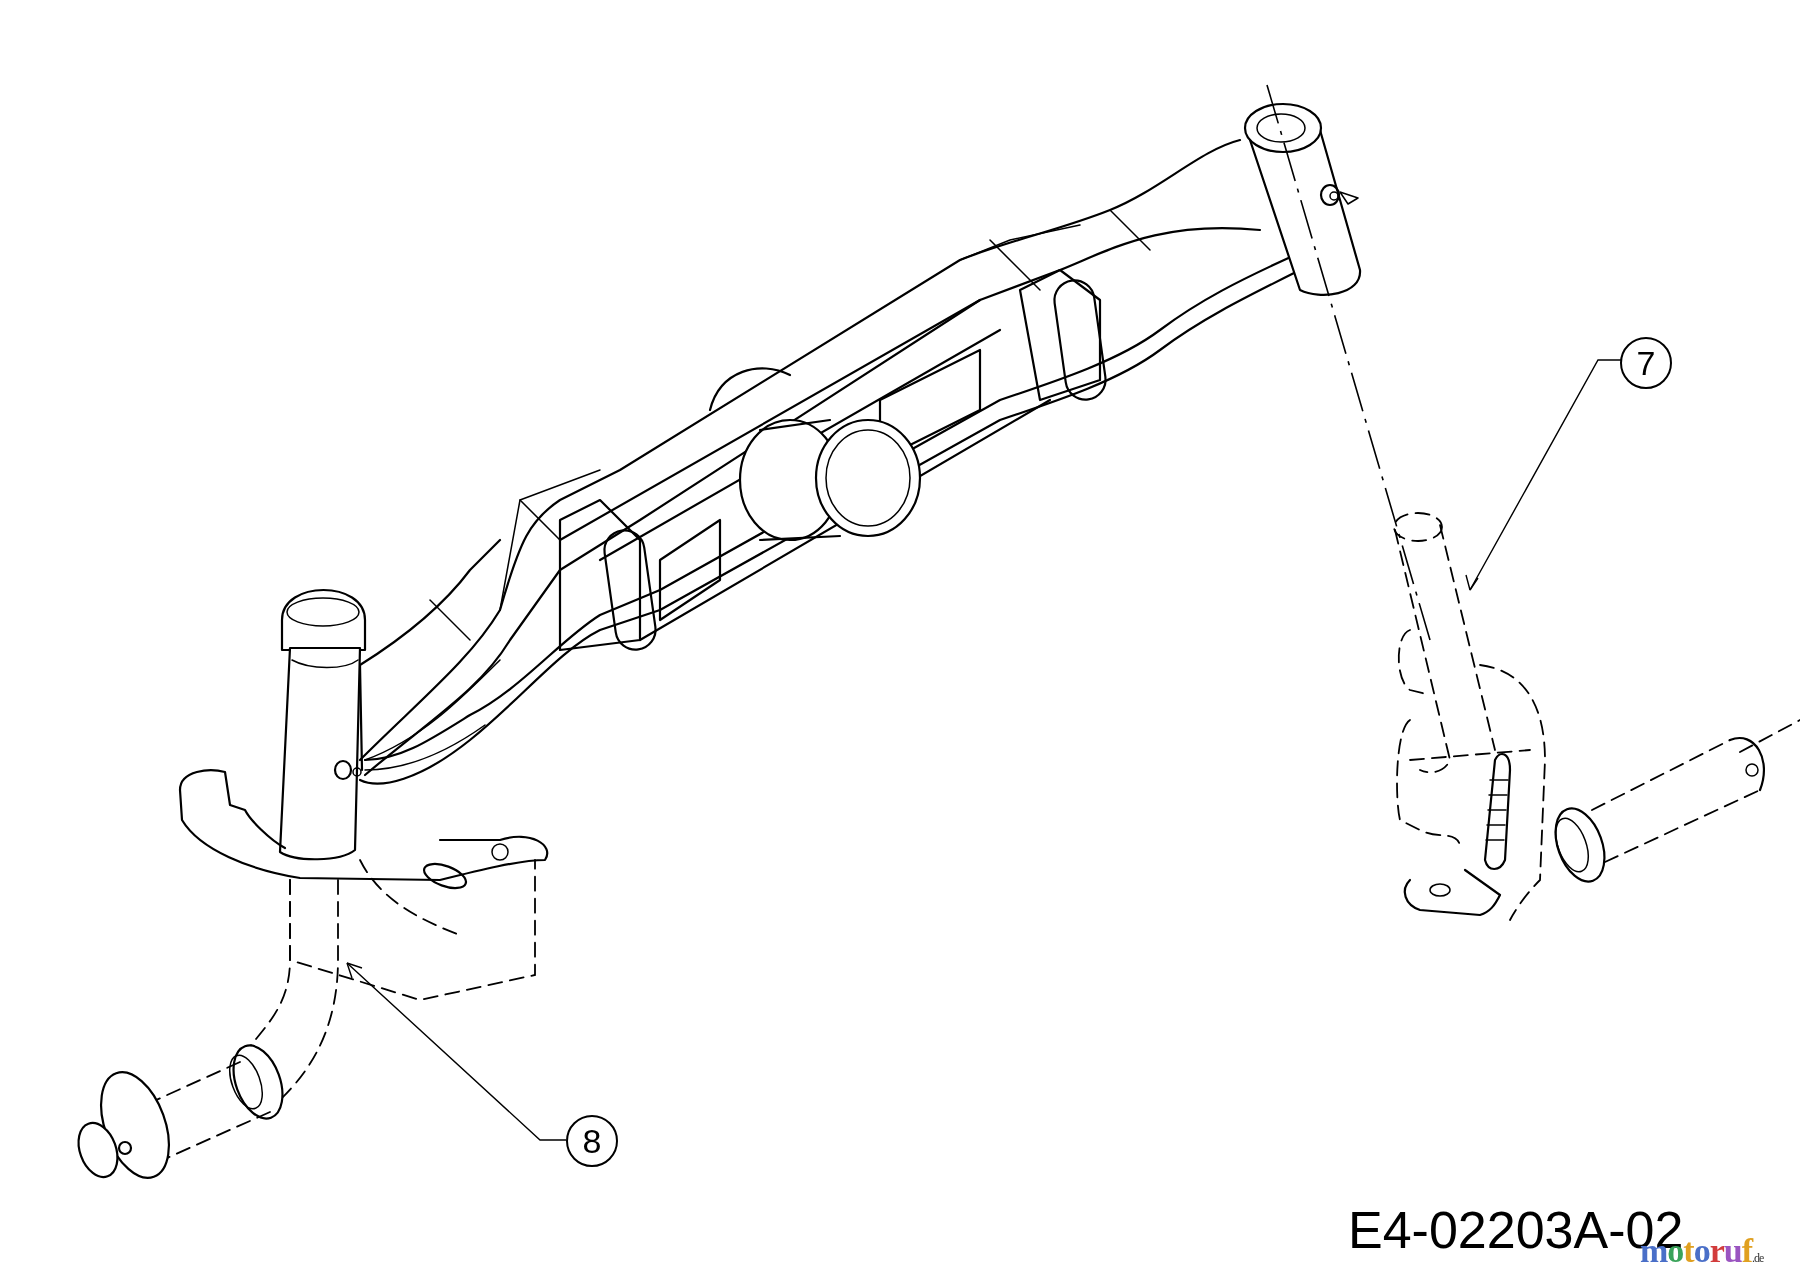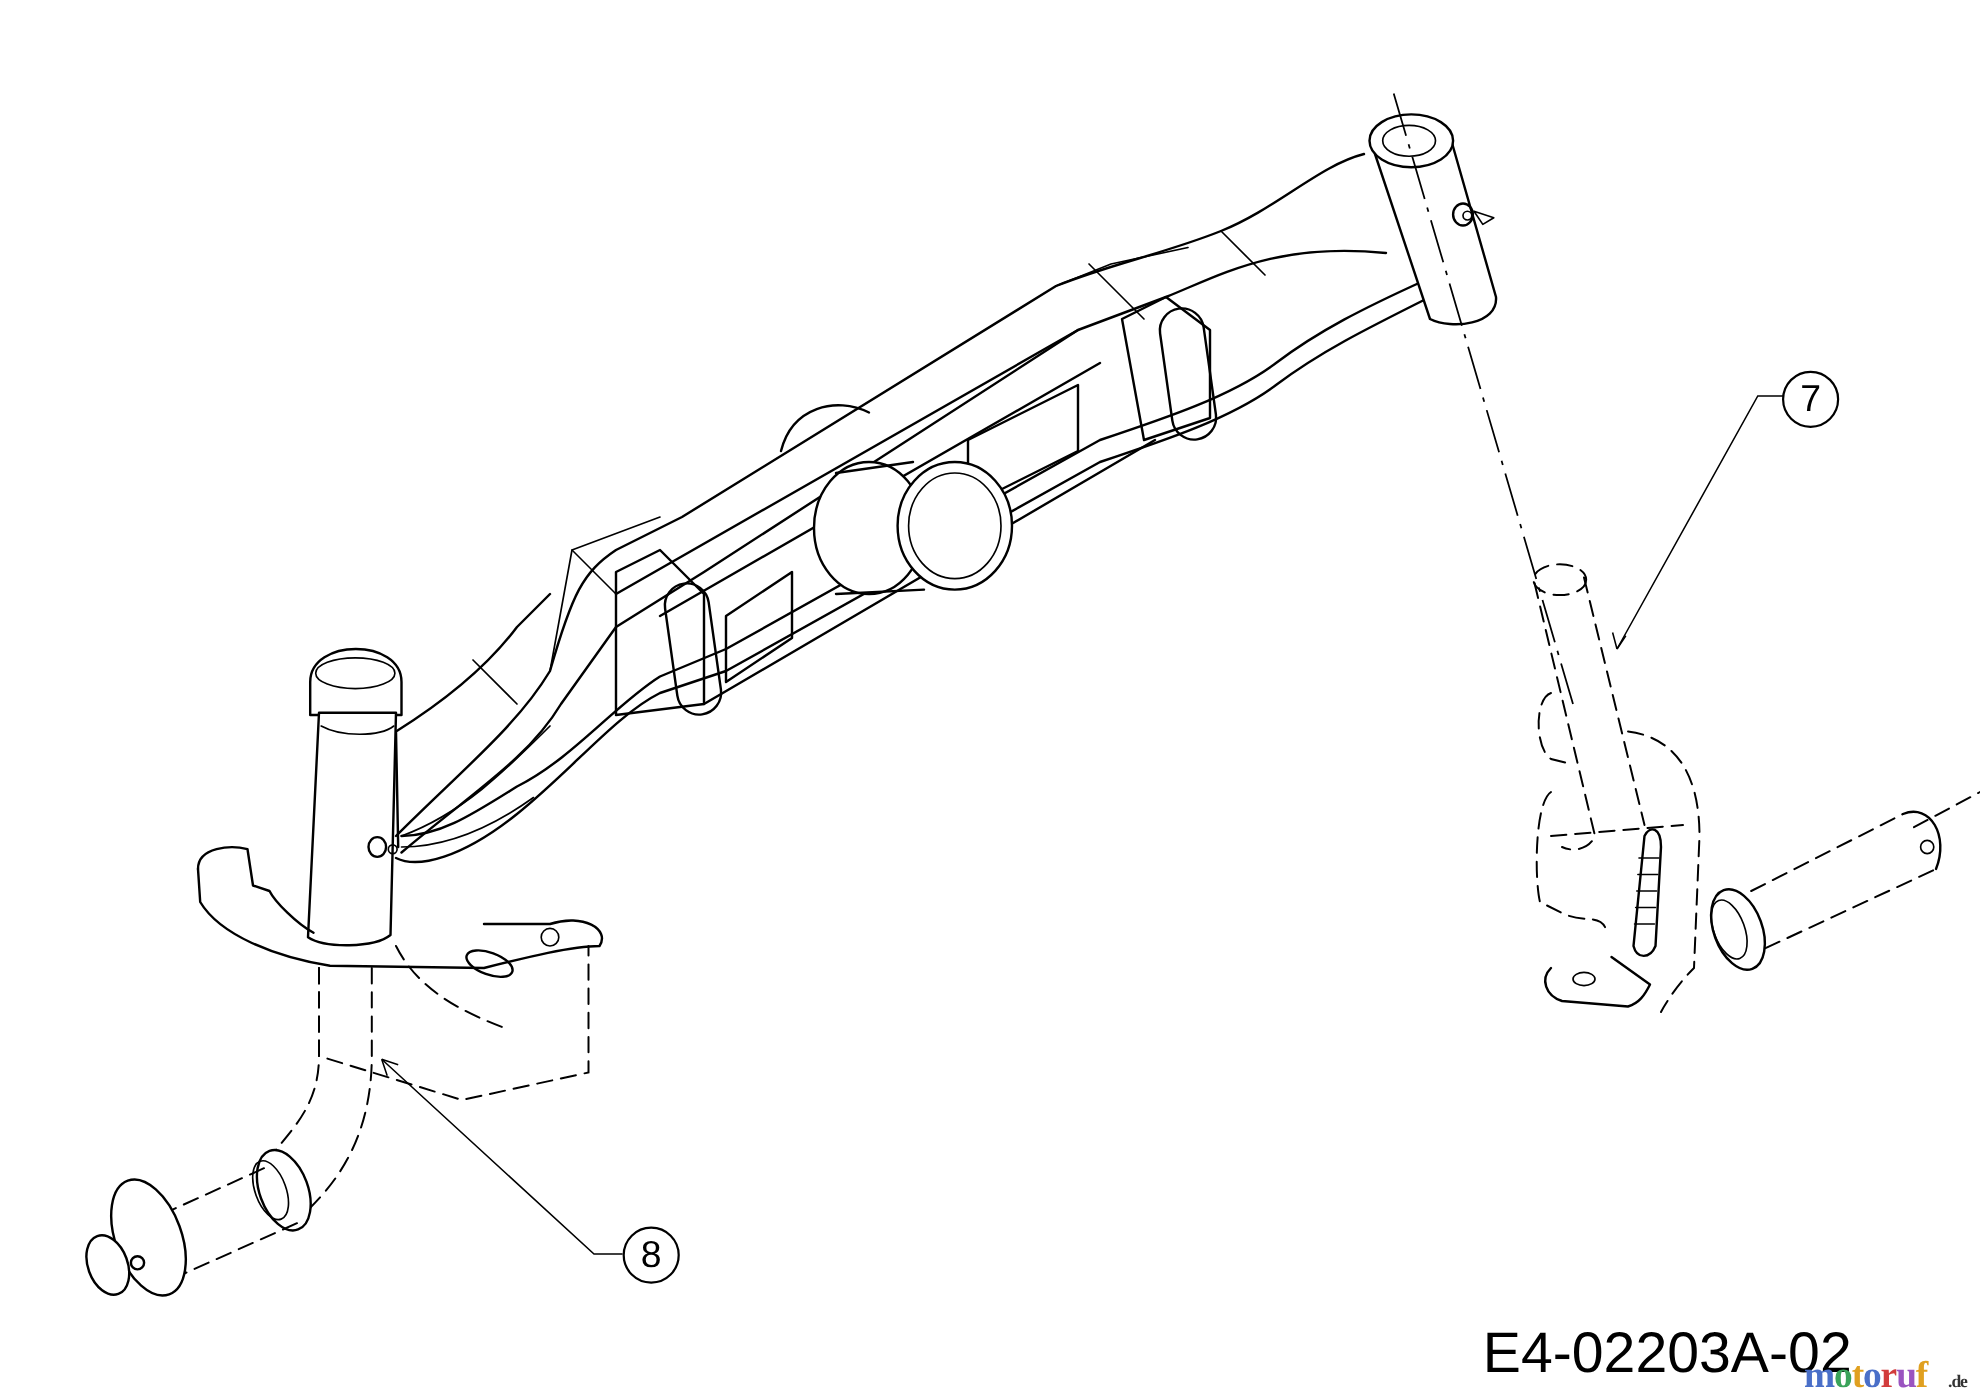--- a/index.html
+++ b/index.html
@@ -23,21 +23,21 @@
   }
   #watermark {
     position: absolute; left: 1640px; top: 1232px;
     font-family: "Liberation Serif", serif; font-size: 34px; font-weight: bold; letter-spacing: -1px;
   }
   #watermark .c1 { color: #4a6fc8; }
   #watermark .c2 { color: #3aa35a; }
   #watermark .c3 { color: #e0a020; }
   #watermark .c4 { color: #d23c3c; }
   #watermark .c5 { color: #9a54c0; }
-  #watermark .tld { font-size: 16px; color: #333; font-weight: bold; font-family: "Liberation Serif", serif; margin-left: 19px; }
+  #watermark .tld { font-size: 12px; color: #333; font-weight: normal; font-family: "Liberation Serif", serif; }
 </style>
 </head>
 <body>
 
 <svg id="canvas" viewBox="0 0 1800 1272" xmlns="http://www.w3.org/2000/svg">
 
   <g>
 
     <path class="stroke" d="M360,760 C420,700 470,660 500,610 C520,540 530,520 560,500 L620,470 L960,260 C1010,240 1060,230 1110,210 C1160,190 1200,150 1240,140"></path>
 

